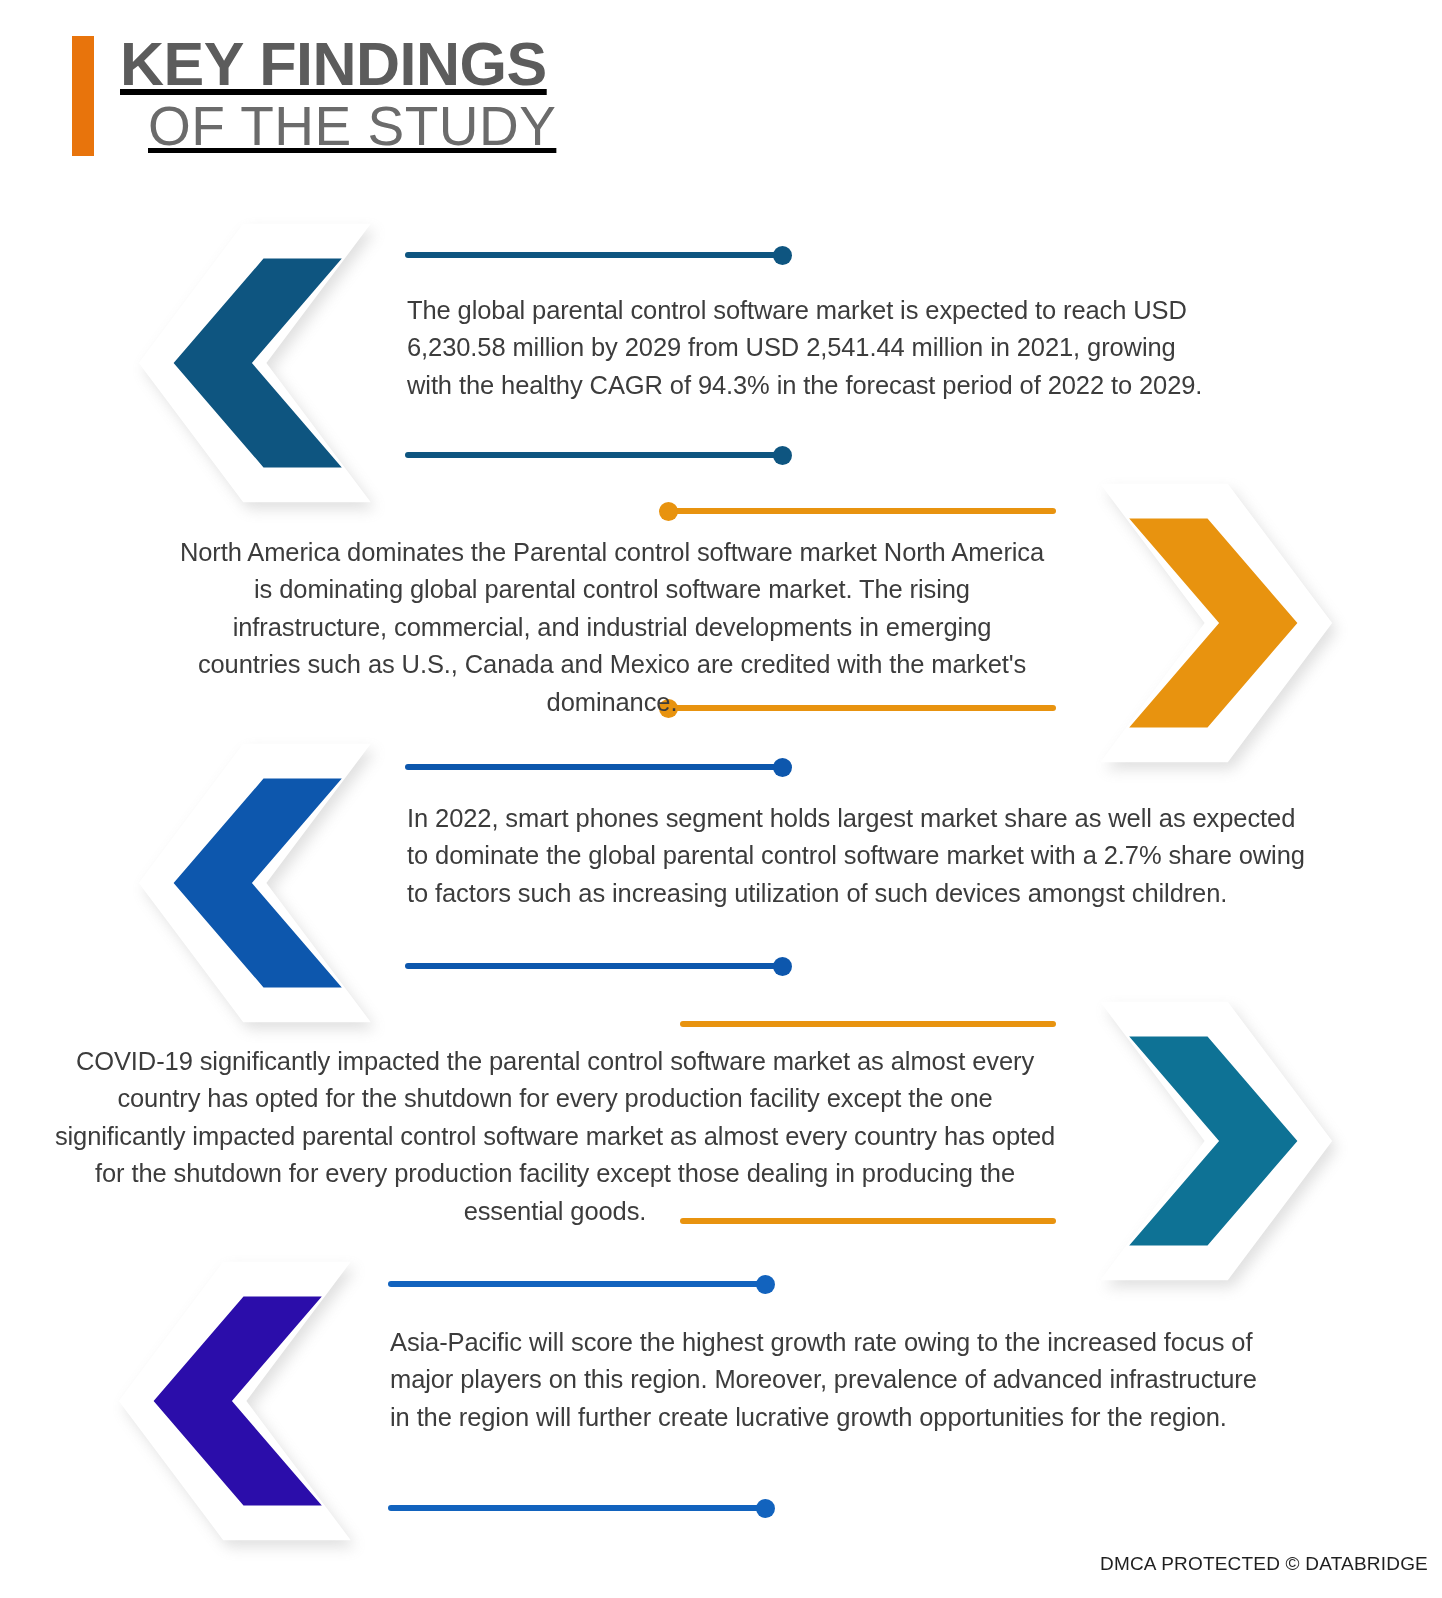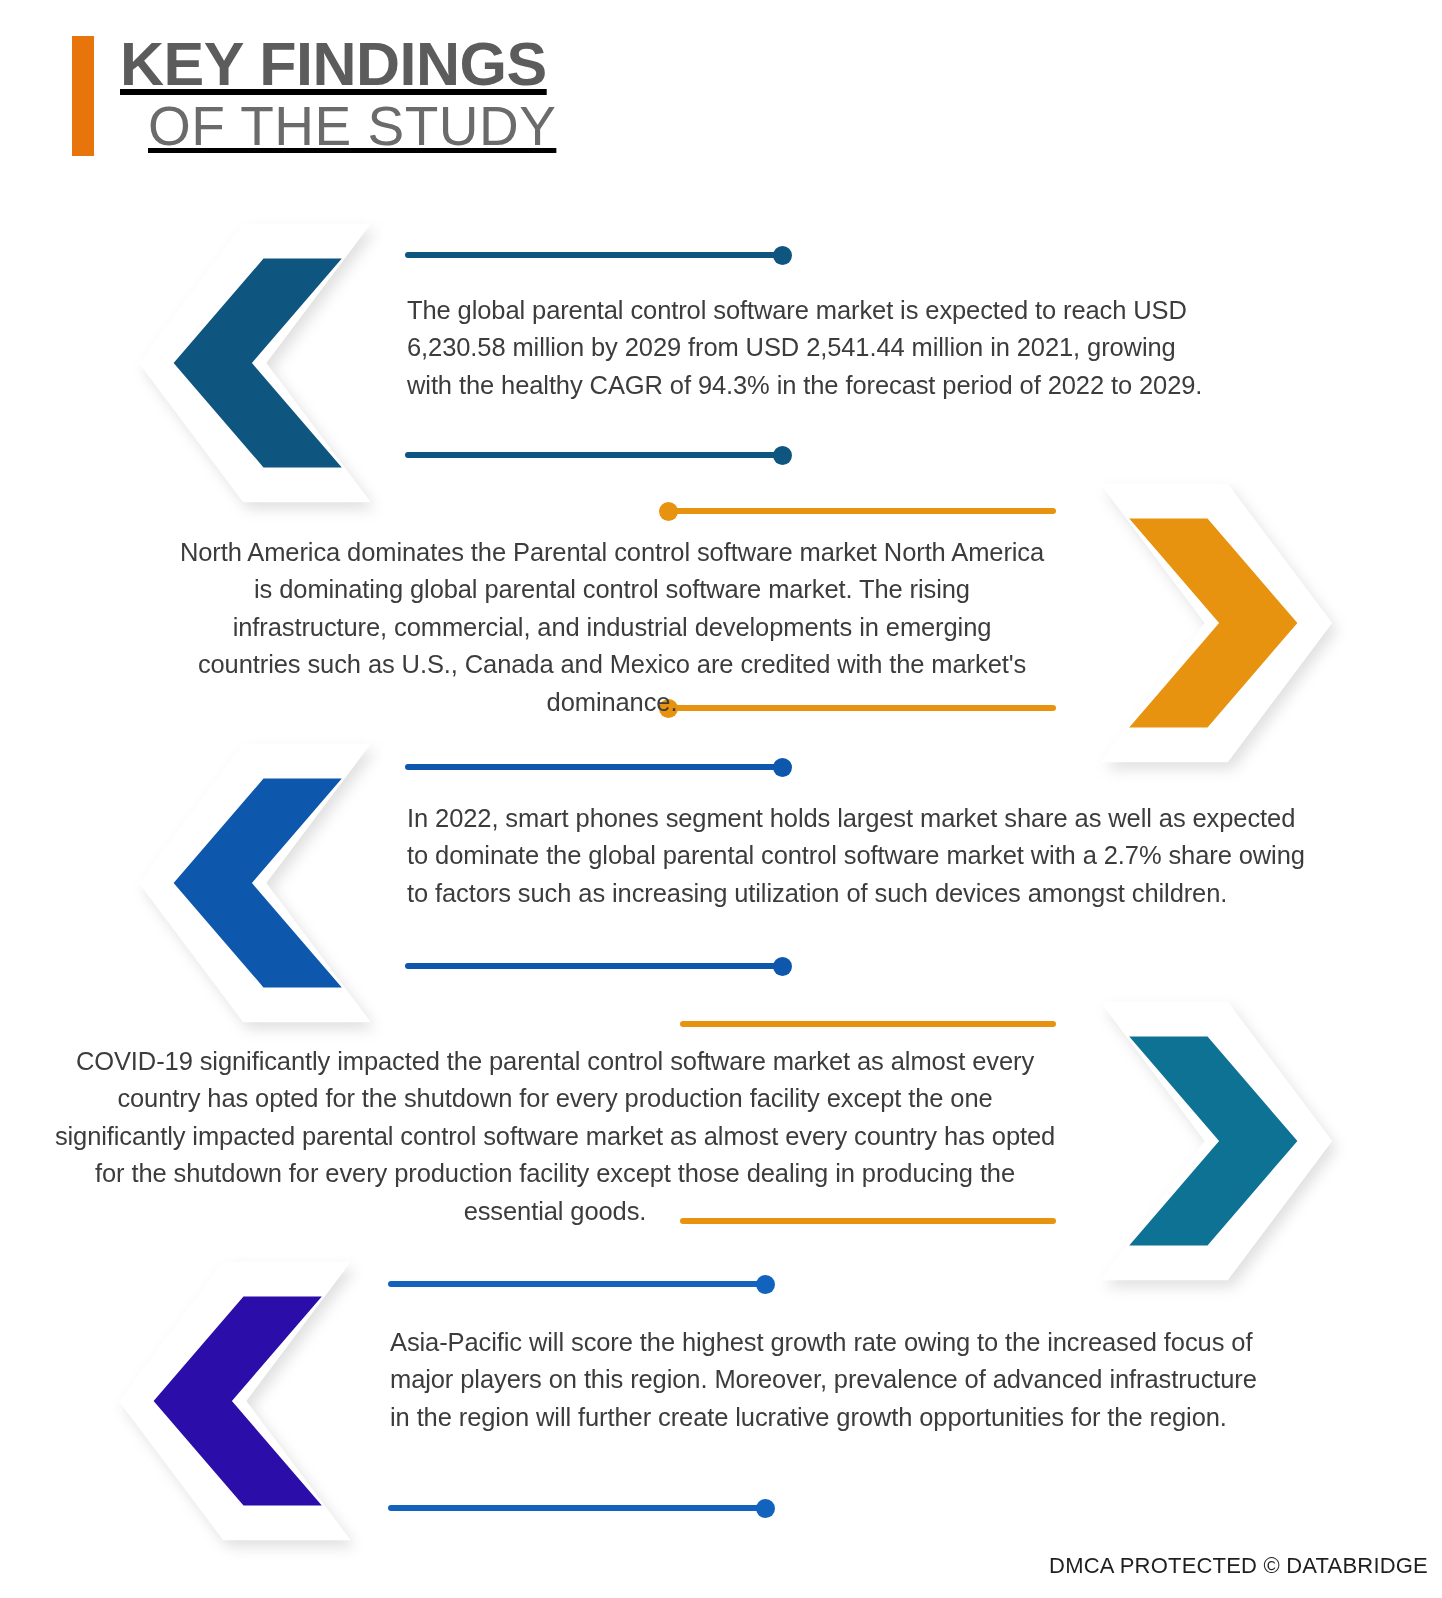--- a/index.html
+++ b/index.html
@@ -104,21 +104,21 @@
     letter-spacing: -0.1px;
   }
   .align-left  { text-align: left;  }
   .align-right { text-align: center; }
 
   
   #footer {
     position: absolute;
     right: 14px;
     top: 1553px;
-    font-size: 22px;
+    font-size: 19px;
     letter-spacing: 0.2px;
     color: #1f1f1f;
     font-weight: 400;
     white-space: nowrap;
   }
 </style>
 </head>
 <body>
 
 <div id="header">

